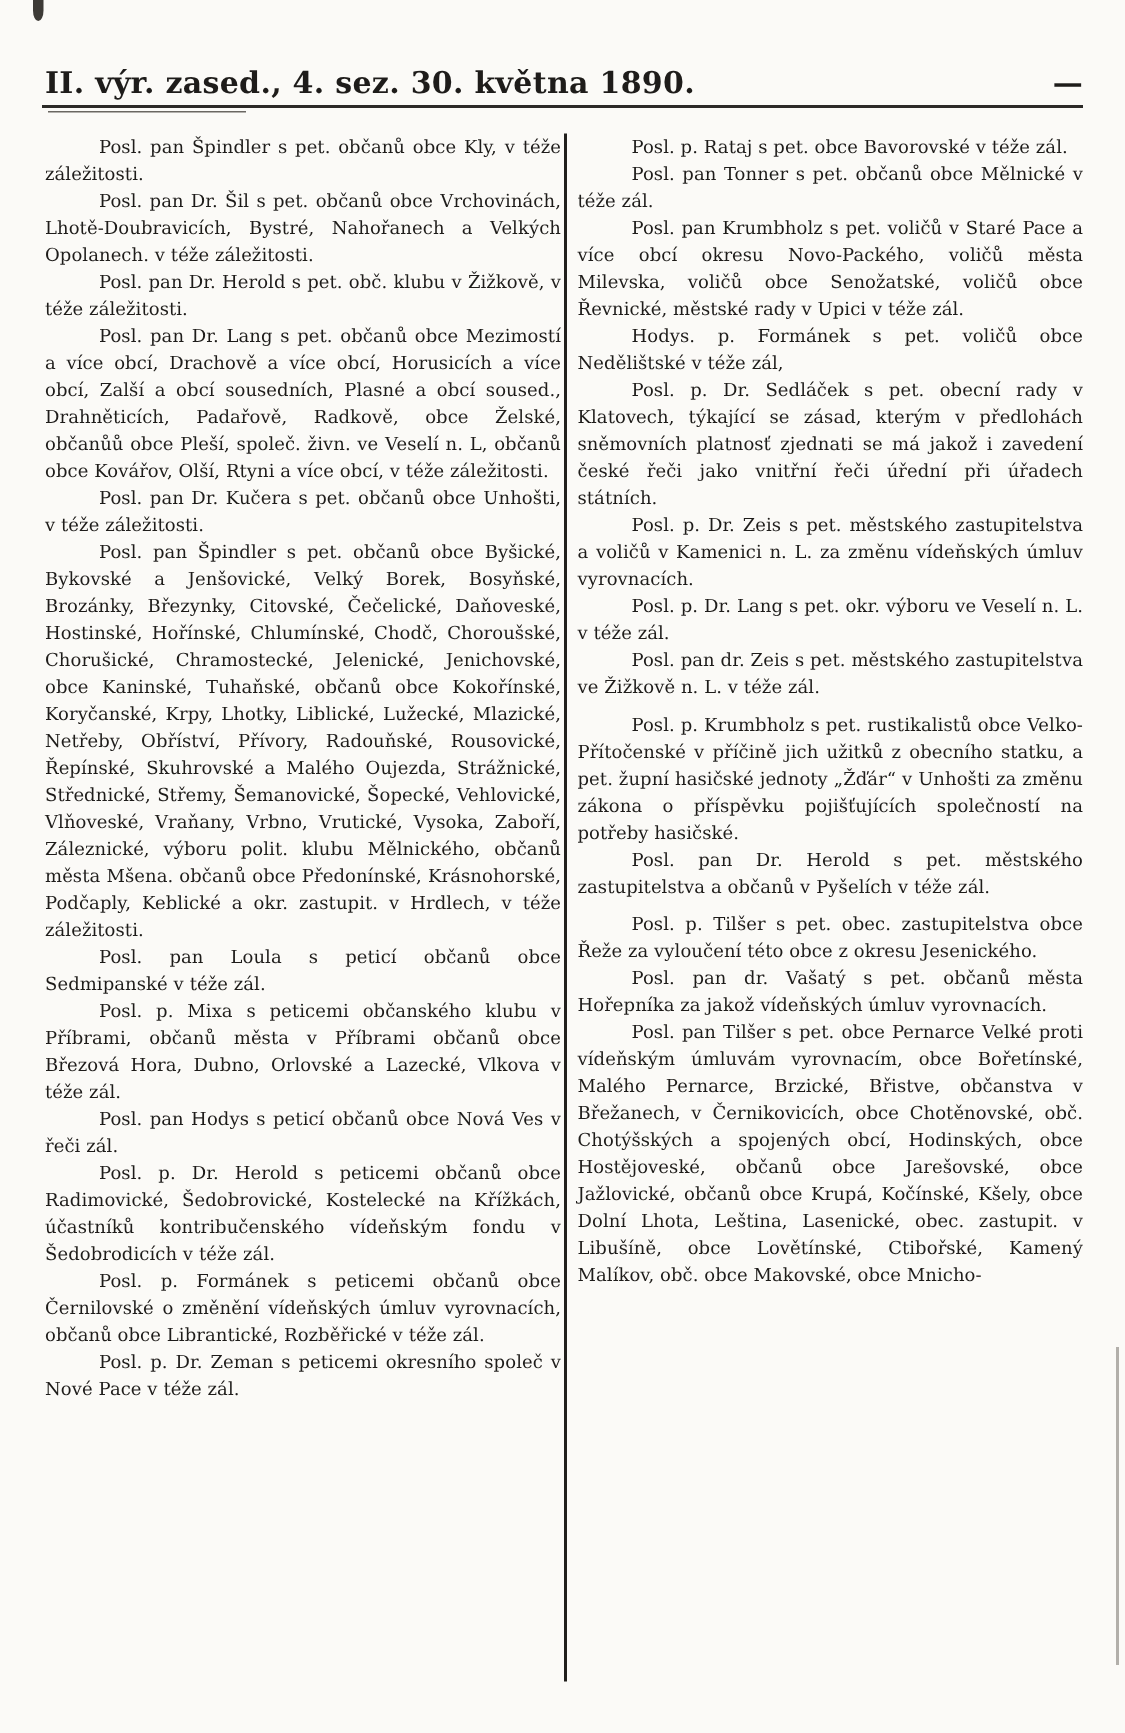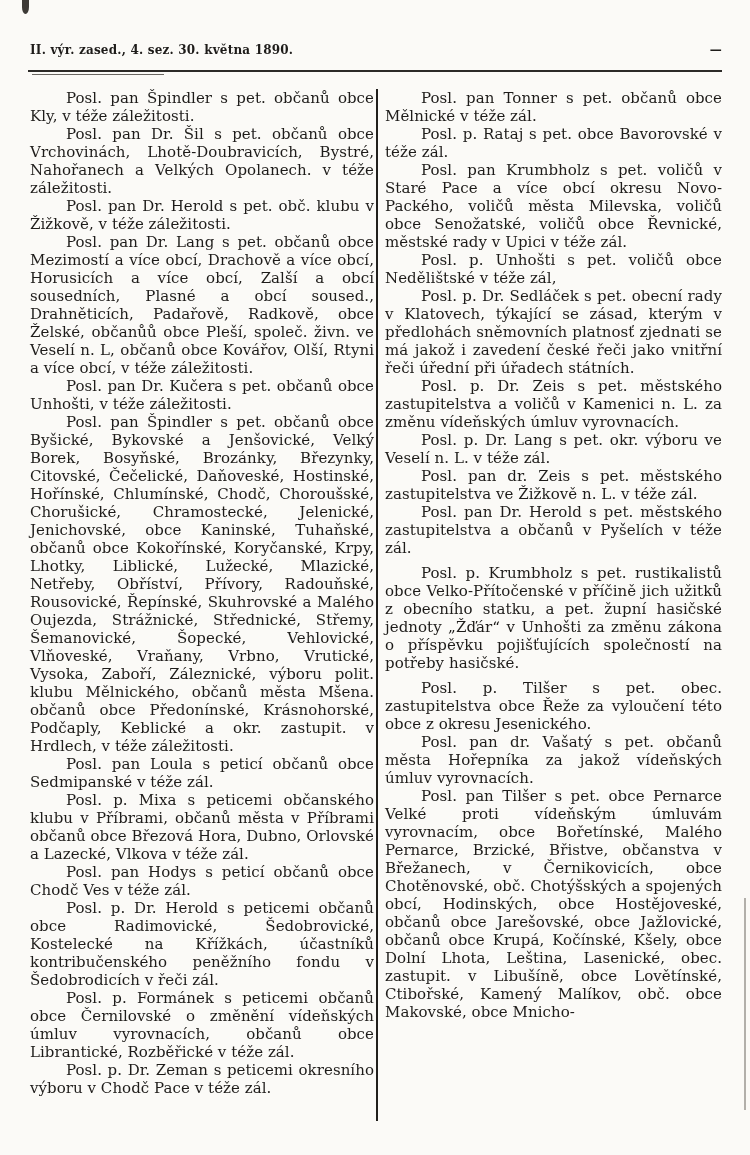--- a/index.html
+++ b/index.html
@@ -18,21 +18,21 @@
     box-sizing: border-box;
   }
   .header {
     position: absolute;
     left: 30px;
     right: 28px;
     top: 43px;
     display: flex;
     justify-content: space-between;
     align-items: flex-end;
-    font-size: 12px;
+    font-size: 20px;
     font-weight: 700;
     letter-spacing: 0.2px;
     white-space: nowrap;
   }
   .header .seg { flex: 0 0 auto; }
   .header-rule {
     position: absolute;
     left: 28px;
     right: 28px;
     top: 70px;
@@ -49,21 +49,21 @@
   }
   .columns {
     position: absolute;
     left: 30px;
     right: 28px;
     top: 89px;
     bottom: 30px;
     display: flex;
   }
   .col {
-    font-size: 15px;
+    font-size: 12px;
     line-height: 18px;
     letter-spacing: 0.05px;
   }
   .col-left  { width: 344px; flex: 0 0 auto; }
   .col-right { flex: 1 1 auto; }
   .divider {
     flex: 0 0 auto;
     width: 2px;
     background: #211f1c;
     margin-left: 2px;
@@ -115,37 +115,37 @@
   <div class="columns">
     <div class="col col-left" id="col-left">
         <p class="para">Posl. pan Špindler s pet. občanů obce Kly, v téže záležitosti.</p>
         <p class="para">Posl. pan Dr. Šil s pet. občanů obce Vrchovinách, Lhotě-Doubravicích, Bystré, Nahořanech a Velkých Opolanech. v téže záležitosti.</p>
         <p class="para">Posl. pan Dr. Herold s pet. obč. klubu v Žižkově, v téže záležitosti.</p>
         <p class="para">Posl. pan Dr. Lang s pet. občanů obce Mezimostí a více obcí, Drachově a více obcí, Horusicích a více obcí, Zalší a obcí sousedních, Plasné a obcí soused., Drahněticích, Padařově, Radkově, obce Želské, občanůů obce Pleší, společ. živn. ve Veselí n. L, občanů obce Kovářov, Olší, Rtyni a více obcí, v téže záležitosti.</p>
         <p class="para">Posl. pan Dr. Kučera s pet. občanů obce Unhošti, v téže záležitosti.</p>
         <p class="para">Posl. pan Špindler s pet. občanů obce Byšické, Bykovské a Jenšovické, Velký Borek, Bosyňské, Brozánky, Březynky, Citovské, Čečelické, Daňoveské, Hostinské, Hořínské, Chlumínské, Chodč, Choroušské, Chorušické, Chramostecké, Jelenické, Jenichovské, obce Kaninské, Tuhaňské, občanů obce Kokořínské, Koryčanské, Krpy, Lhotky, Liblické, Lužecké, Mlazické, Netřeby, Obříství, Přívory, Radouňské, Rousovické, Řepínské, Skuhrovské a Malého Oujezda, Strážnické, Střednické, Střemy, Šemanovické, Šopecké, Vehlovické, Vlňoveské, Vraňany, Vrbno, Vrutické, Vysoka, Zaboří, Záleznické, výboru polit. klubu Mělnického, občanů města Mšena. občanů obce Předonínské, Krásnohorské, Podčaply, Keblické a okr. zastupit. v Hrdlech, v téže záležitosti.</p>
         <p class="para">Posl. pan Loula s peticí občanů obce Sedmipanské v téže zál.</p>
         <p class="para">Posl. p. Mixa s peticemi občanského klubu v Příbrami, občanů města v Příbrami občanů obce Březová Hora, Dubno, Orlovské a Lazecké, Vlkova v téže zál.</p>
-        <p class="para">Posl. pan Hodys s peticí občanů obce Chodč Ves v téže zál.</p>
-        <p class="para">Posl. p. Dr. Herold s peticemi občanů obce Radimovické, Šedobrovické, Kostelecké na Křížkách, účastníků kontribučenského peněžního fondu v Šedobrodicích v řeči zál.</p>
+        <p class="para">Posl. pan Hodys s peticí občanů obce Nová Ves v řeči zál.</p>
+        <p class="para">Posl. p. Dr. Herold s peticemi občanů obce Radimovické, Šedobrovické, Kostelecké na Křížkách, účastníků kontribučenského vídeňským fondu v Šedobrodicích v téže zál.</p>
         <p class="para">Posl. p. Formánek s peticemi občanů obce Černilovské o změnění vídeňských úmluv vyrovnacích, občanů obce Librantické, Rozběřické v téže zál.</p>
-        <p class="para">Posl. p. Dr. Zeman s peticemi okresního výboru v Chodč Pace v téže zál.</p>
+        <p class="para">Posl. p. Dr. Zeman s peticemi okresního společ v Nové Pace v téže zál.</p>
       </div>
     <div class="divider"></div>
     <div class="col col-right" id="col-right">
+        <p class="para">Posl. p. Rataj s pet. obce Bavorovské v téže zál.</p>
         <p class="para">Posl. pan Tonner s pet. občanů obce Mělnické v téže zál.</p>
-        <p class="para">Posl. p. Rataj s pet. obce Bavorovské v téže zál.</p>
         <p class="para">Posl. pan Krumbholz s pet. voličů v Staré Pace a více obcí okresu Novo-Packého, voličů města Milevska, voličů obce Senožatské, voličů obce Řevnické, městské rady v Upici v téže zál.</p>
-        <p class="para">Posl. p. Unhošti s pet. voličů obce Nedělištské v téže zál,</p>
+        <p class="para">Hodys. p. Formánek s pet. voličů obce Nedělištské v téže zál,</p>
         <p class="para">Posl. p. Dr. Sedláček s pet. obecní rady v Klatovech, týkající se zásad, kterým v předlohách sněmovních platnosť zjednati se má jakož i zavedení české řeči jako vnitřní řeči úřední při úřadech státních.</p>
         <p class="para">Posl. p. Dr. Zeis s pet. městského zastupitelstva a voličů v Kamenici n. L. za změnu vídeňských úmluv vyrovnacích.</p>
         <p class="para">Posl. p. Dr. Lang s pet. okr. výboru ve Veselí n. L. v téže zál.</p>
         <p class="para">Posl. pan dr. Zeis s pet. městského zastupitelstva ve Žižkově n. L. v téže zál.</p>
+        <p class="para gap-before">Posl. p. Krumbholz s pet. rustikalistů obce Velko-Přítočenské v příčině jich užitků z obecního statku, a pet. župní hasičské jednoty „Žďár“ v Unhošti za změnu zákona o příspěvku pojišťujících společností na potřeby hasičské.</p>
         <p class="para">Posl. pan Dr. Herold s pet. městského zastupitelstva a občanů v Pyšelích v téže zál.</p>
-        <p class="para gap-before">Posl. p. Krumbholz s pet. rustikalistů obce Velko-Přítočenské v příčině jich užitků z obecního statku, a pet. župní hasičské jednoty „Žďár“ v Unhošti za změnu zákona o příspěvku pojišťujících společností na potřeby hasičské.</p>
         <p class="para gap-before">Posl. p. Tilšer s pet. obec. zastupitelstva obce Řeže za vyloučení této obce z okresu Jesenického.</p>
         <p class="para">Posl. pan dr. Vašatý s pet. občanů města Hořepníka za jakož vídeňských úmluv vyrovnacích.</p>
         <p class="para">Posl. pan Tilšer s pet. obce Pernarce Velké proti vídeňským úmluvám vyrovnacím, obce Bořetínské, Malého Pernarce, Brzické, Břistve, občanstva v Břežanech, v Černikovicích, obce Chotěnovské, obč. Chotýšských a spojených obcí, Hodinských, obce Hostějoveské, občanů obce Jarešovské, obce Jažlovické, občanů obce Krupá, Kočínské, Kšely, obce Dolní Lhota, Leština, Lasenické, obec. zastupit. v Libušíně, obce Lovětínské, Ctibořské, Kamený Malíkov, obč. obce Makovské, obce Mnicho-</p>
       </div>
   </div>
 
   <div class="scan-edge-right"></div>
 
 </div>
 

